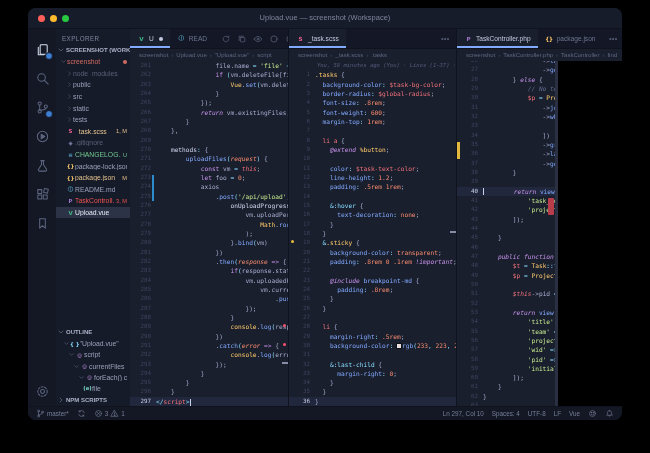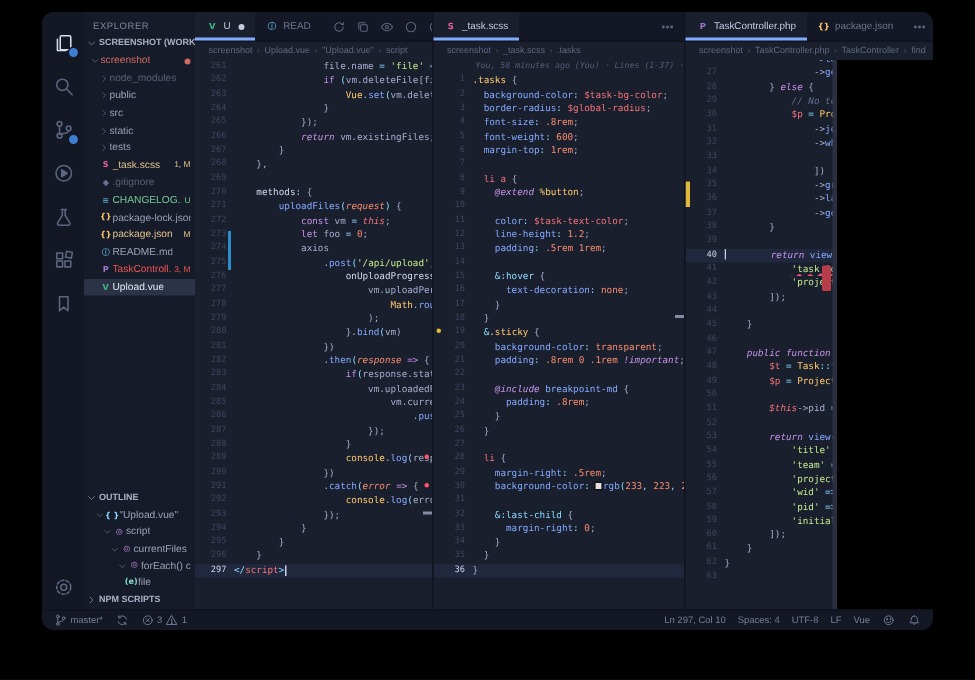--- a/index.html
+++ b/index.html
@@ -81,20 +81,28 @@
   .statusbar{flex:0 0 13px;background:#141825;border-top:1px solid #10131d;display:flex;align-items:center;justify-content:space-between;padding:0 8px;font-size:6.3px;color:#767f99;}
   .sb-grp{display:flex;align-items:center;gap:8px;white-space:nowrap;}
   .sb-item{display:flex;align-items:center;gap:2px;}
   .sb-item svg{width:9px;height:9px;}
 </style>
 </head>
 <body>
 
 <div class="desktop">
   <div class="window">
+    <div class="titlebar">
+      <div class="traffic">
+        <span class="tl r"></span>
+        <span class="tl y"></span>
+        <span class="tl g"></span>
+      </div>
+      <div class="title">Upload.vue — screenshot (Workspace)</div>
+    </div>
     <div class="main">
       <div class="activitybar">
         <div id="act-top">
             <div class="act-icon active">
               <svg viewBox="0 0 16 16" fill="none" stroke="currentColor" stroke-width="1.1" stroke-linecap="round" stroke-linejoin="round">
                 <rect x="5.5" y="3" width="7.5" height="10" rx="1"></rect>
                 <path d="M3.5 5.5v8h6"></path>
               </svg>
               <span class="badge"></span>
             </div>

